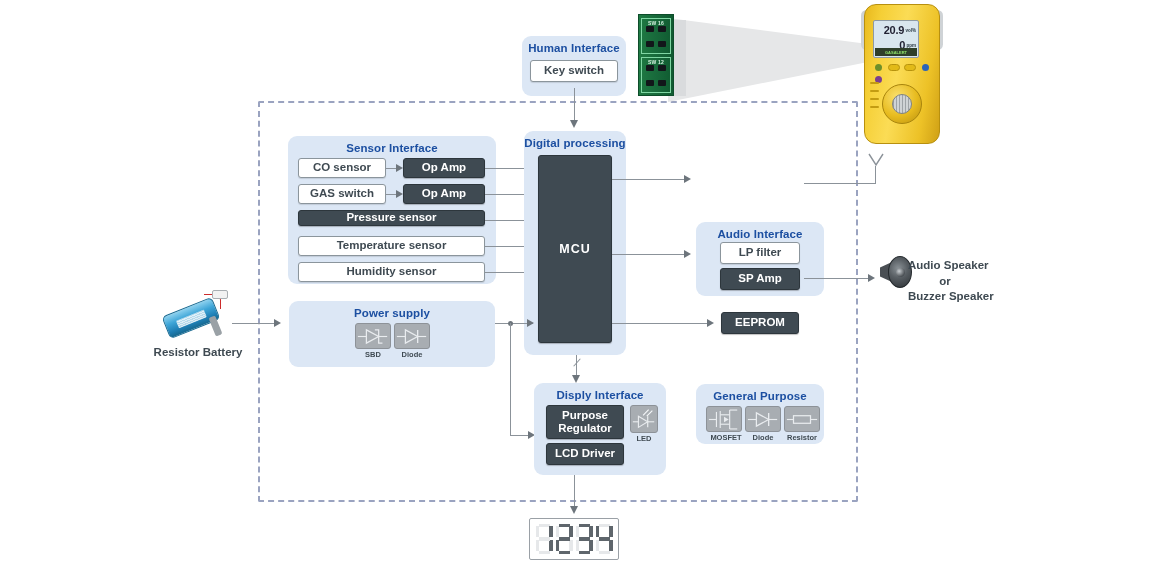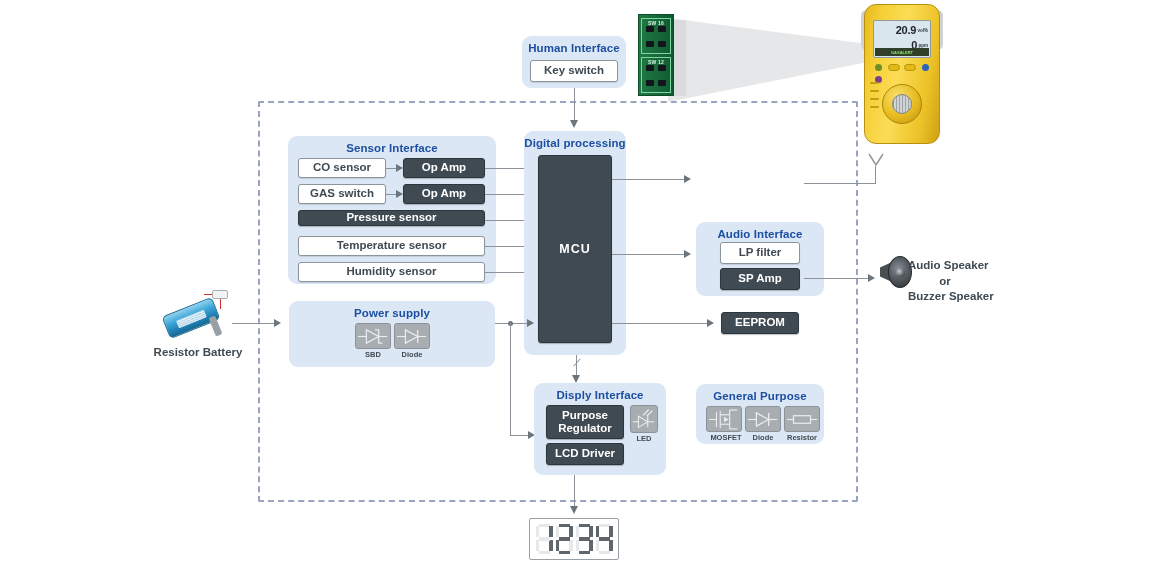--- a/index.html
+++ b/index.html
@@ -148,21 +148,21 @@
     background:linear-gradient(100deg,#e8b81c 0%,#f5cf36 18%,#fbdc55 45%,#edc227 78%,#cfa015 100%);
     border-radius:12px;
     border:1px solid #b8900f;
     box-sizing:border-box;
   }
   .det-grip{
     position:absolute;top:6px;width:11px;height:40px;border-radius:6px;
     background:#cfd3d6;
   }
   .det-screen{
-    position:absolute;left:9px;top:16px;width:58px;height:38px;
+    position:absolute;left:9px;top:16px;width:46px;height:38px;
     background:#d9e6ee;border:1px solid #8e9aa3;box-sizing:border-box;
     border-radius:2px;overflow:hidden;
   }
   .det-row{
     position:absolute;left:2px;right:2px;height:14px;
     display:flex;align-items:center;justify-content:flex-end;
   }
   .det-val{font-size:11px;font-weight:bold;color:#223;letter-spacing:-.3px;}
   .det-unit{font-size:4.5px;font-weight:bold;color:#2b3a45;margin-left:1.5px;}
   .det-bar{
@@ -307,21 +307,21 @@
     <div class="det-btn" style="left:11px;top:72px;width:7px;height:7px;background:#7b3f8f;"></div>
     <div class="det-sensor-ring">
         <div class="det-sensor-mesh"></div>
       </div>
     <div class="det-vent" style="top:78px;"></div>
     <div class="det-vent" style="top:86px;"></div>
     <div class="det-vent" style="top:94px;"></div>
     <div class="det-vent" style="top:102px;"></div>
   </div>
 
-  <div class="abs group" style="left:522px;top:36px;width:104px;height:52px;padding-left:12px;">
+  <div class="abs group" style="left:522px;top:36px;width:104px;height:60px;padding-left:12px;">
     <div class="group-title">Human Interface</div>
     <div class="blk light" style="left:8px;top:24px;width:88px;height:22px;">Key switch</div>
   </div>
 
   <div class="line-v" style="left:574px;top:88px;height:36px;"></div>
   <div class="arrow-d" style="left:569.5px;top:120px;"></div>
 
   <div class="abs group" style="left:288px;top:136px;width:208px;height:148px;">
     <div class="group-title">Sensor Interface</div>
     <div class="blk light" style="left:10px;top:22px;width:88px;height:20px;">CO sensor</div>

